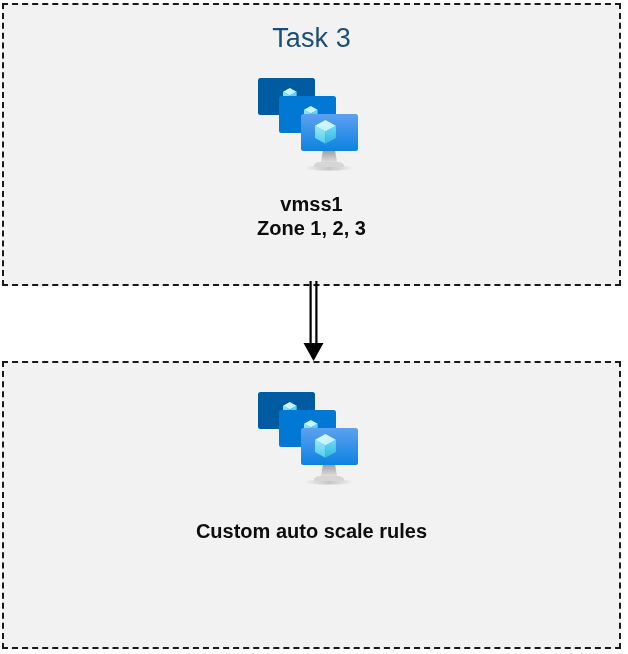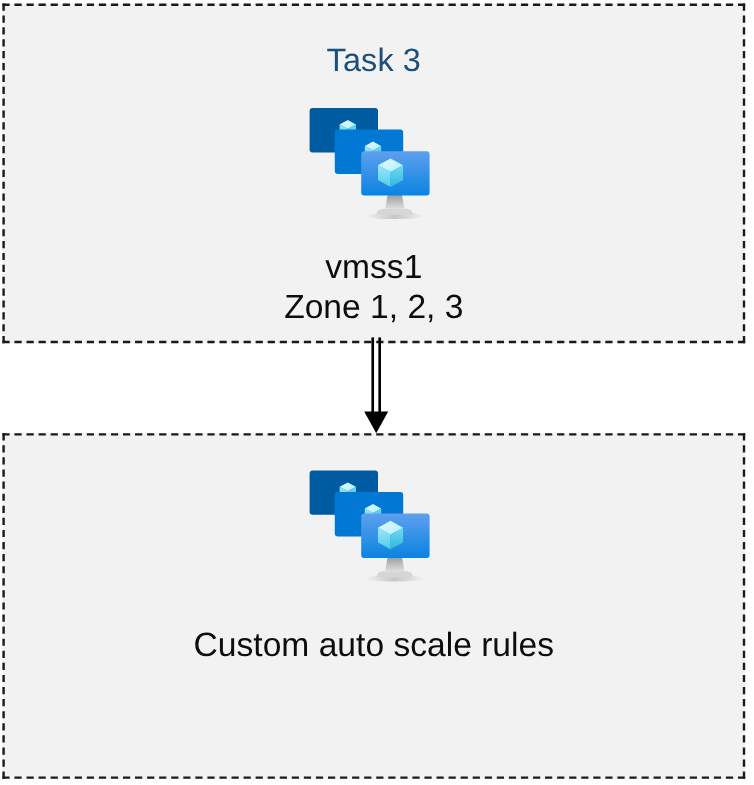--- a/index.html
+++ b/index.html
@@ -50,27 +50,27 @@
 
   .task-title {
     color: #1B4E78;
     font-size: 27px;
     font-weight: 400;
     line-height: 1;
     letter-spacing: 0.1px;
     white-space: nowrap;
   }
 
-  #task-box-1 .task-title { margin-top: 32px; text-align: center; }
+  #task-box-1 .task-title { margin-top: 20px; text-align: center; }
   #task-box-2 .task-title { margin-top: 31px; }
 
   .caption {
     color: #0d0d0d;
-    font-size: 28px;
-    font-weight: 400;
+    font-size: 20px;
+    font-weight: 700;
     line-height: 1.18;
     text-align: center;
     white-space: pre-line;
   }
 
   #task-box-1 .caption { margin-top: 17px; }
   #task-box-2 .caption { margin-top: 30px; }
 
   
   .vmss-icon {

